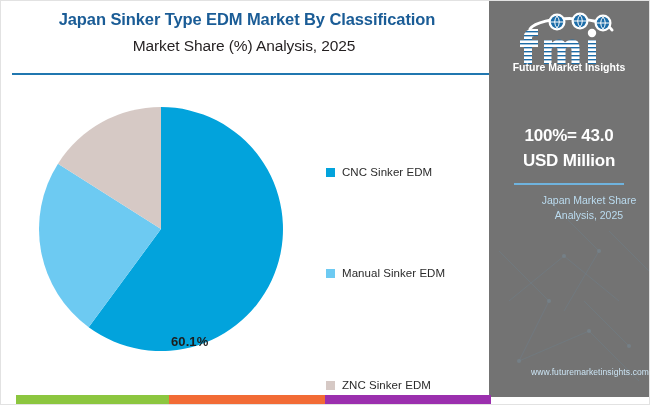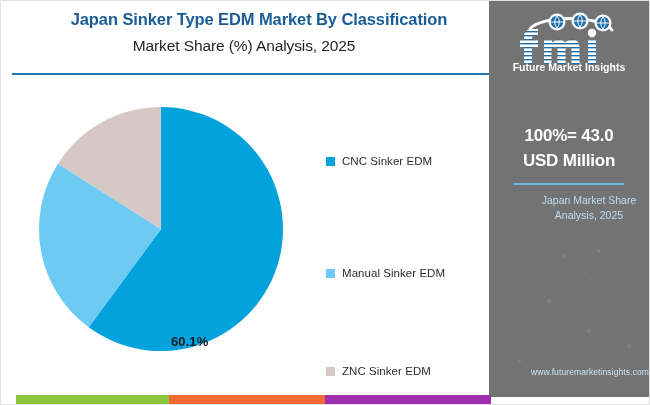--- a/index.html
+++ b/index.html
@@ -8,21 +8,21 @@
     background:#ffffff;
     font-family:"Liberation Sans", sans-serif;
     -webkit-font-smoothing:antialiased;
   }
   #page{position:relative;width:650px;height:405px;background:#fff;box-sizing:border-box;border:1px solid #e2e2e2;overflow:hidden;}
 
   
   #header{position:absolute;left:0;top:0;width:492px;height:74px;}
   #title-main{
     position:absolute;left:0;top:9px;width:492px;text-align:center;
-    font-size:16.5px;font-weight:bold;color:#1A5C96;letter-spacing:-0.1px;padding-left:12px;
+    font-size:16.5px;font-weight:bold;color:#1A5C96;letter-spacing:-0.1px;
   }
   #title-sub{
     position:absolute;left:0;top:36px;width:486px;text-align:center;
     font-size:15.5px;font-weight:400;color:#231f20;letter-spacing:-0.1px;
   }
   #header-rule{position:absolute;left:11px;top:72px;width:481px;height:2px;background:#2077B0;}
 
   
   #chart-area{position:absolute;left:0;top:78px;width:492px;height:300px;}
   #pie-wrap{position:absolute;left:38px;top:28px;width:244px;height:244px;}
@@ -74,29 +74,29 @@
         <g id="pie-slices">
             <path d="M122 122 L122.00 0.00 A122 122 0 1 1 49.67 220.25 Z" fill="#02A3DC"></path>
             <path d="M122 122 L49.67 220.25 A122 122 0 0 1 18.99 56.63 Z" fill="#6DCAF2"></path>
             <path d="M122 122 L18.99 56.63 A122 122 0 0 1 122.00 0.00 Z" fill="#D6C9C5"></path>
           </g>
       </svg>
     </div>
     <div id="pie-label-cnc">60.1%</div>
 
     <div id="legend">
-        <div class="legend-item" style="top: 26px;">
+        <div class="legend-item" style="top: 37px;">
           <span class="legend-swatch" style="background: rgb(2, 163, 220);"></span>
           <span class="legend-label">CNC Sinker EDM</span>
         </div>
         <div class="legend-item" style="top: 138px;">
           <span class="legend-swatch" style="background: rgb(109, 202, 242);"></span>
           <span class="legend-label">Manual Sinker EDM</span>
         </div>
-        <div class="legend-item" style="top: 236px;">
+        <div class="legend-item" style="top: 250px;">
           <span class="legend-swatch" style="background: rgb(214, 201, 197);"></span>
           <span class="legend-label">ZNC Sinker EDM</span>
         </div>
       </div>
   </div>
 
   <div id="side-panel">
 
     <svg id="panel-texture" viewBox="0 0 160 396" preserveAspectRatio="none">
       <g stroke="#5FA3D0" stroke-width="0.8" fill="none" opacity="0.7">

